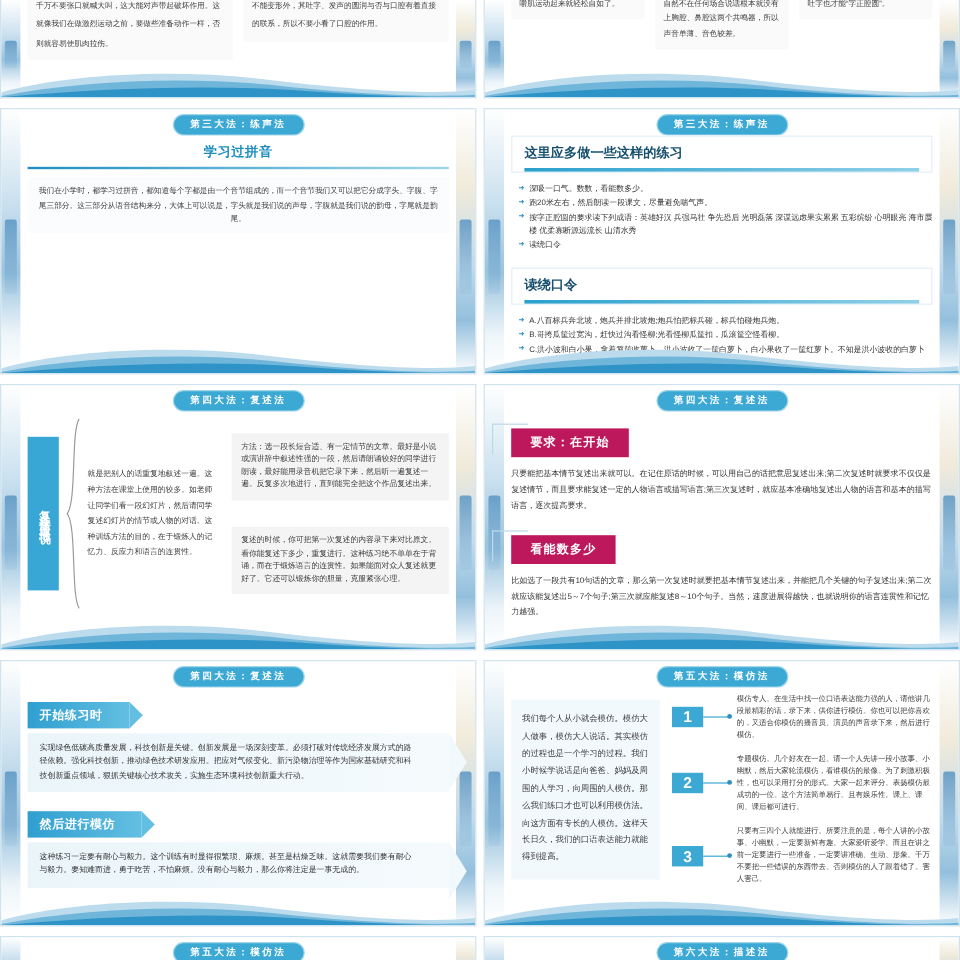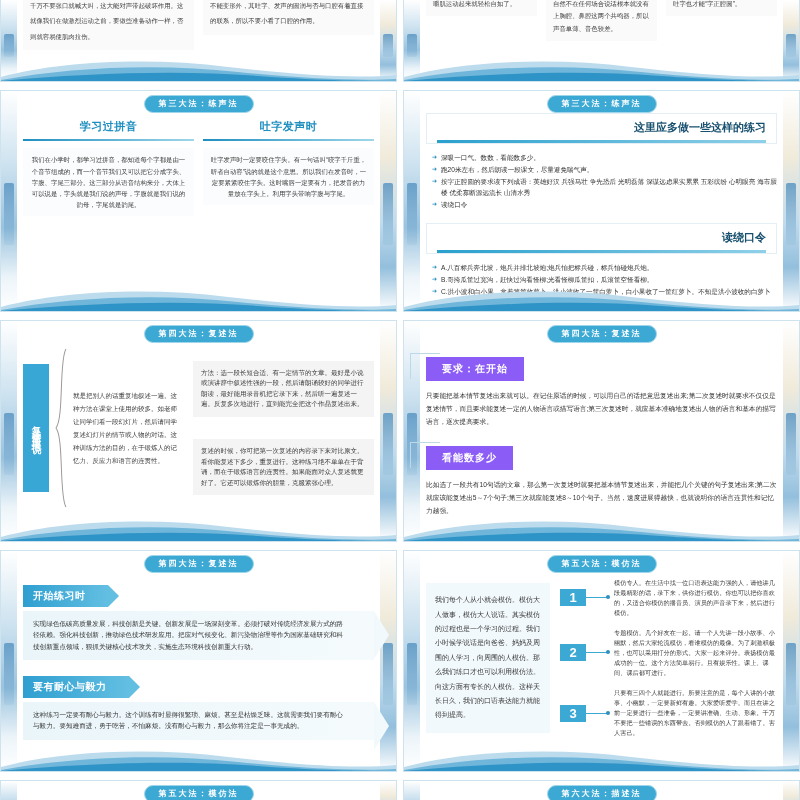--- a/index.html
+++ b/index.html
@@ -67,21 +67,21 @@
   .col3 { flex: 1; display: flex; flex-direction: column; align-items: center; }
   .col3 h3 { font-size: 11px; color: #1f8fc0; font-weight: bold; letter-spacing: .5px; }
   .rule { width: 100%; height: 2.4px; margin: 5px 0 7px;
     background: linear-gradient(90deg, #1f8fc0, #9ed6ea); }
   .col3 p {
     font-size: 6.4px; line-height: 1.75; color: #3c3c3c; text-align: center;
     background: #fafcfd; padding: 6px 7px; width: 100%;
   }
 
   
-  .hbox { background:#ffffff; border:1px solid #e3eef5; text-align:right; padding:6px 10px 0; }
+  .hbox { background:#ffffff; border:1px solid #e3eef5; text-align:left; padding:6px 10px 0; }
   .hbox .t { font-size: 11px; font-weight: bold; color:#17506e; }
   .hbox .u { height: 3px; margin-top:5px;
     background: linear-gradient(90deg,#2aa0cd,#8fd0e8); }
   .bullets { margin: 9px 0 0 6px; }
   .bullets li { list-style: none; font-size: 6.6px; line-height: 1.65; color:#333;
     position: relative; padding-left: 9px; margin-bottom: 1px; }
   .bullets li::before { content:'\279C'; position:absolute; left:0; top:0; color:#2a8fc0; font-size:6px; }
   .spacer-12 { height: 12px; }
 
   
@@ -96,21 +96,21 @@
   .brace svg { position:absolute; inset:0; width:100%; height:100%; }
   .fs1col { font-size: 6.5px; line-height: 2.0; color:#3c3c3c; width: 108px; }
   .fs1right { flex:1; display:flex; flex-direction:column; gap:22px; justify-content:center; padding-left: 6px;}
   .graybox { background:#f4f4f4; padding: 7px 8px; font-size:6.5px; line-height:1.62; color:#3c3c3c; }
 
   
   .fs2 { padding-top: 14px; }
   .tabwrap { position: relative; margin-bottom: 18px; }
   .corner { position:absolute; left:-16px; top:-4px; width: 30px; height: 26px;
     border-left:1px solid #bcd9e8; border-top:1px solid #bcd9e8; }
-  .tab { display:inline-block; background:#8b5cf6; color:#fff; font-size:10px; font-weight:bold;
+  .tab { display:inline-block; background:#be185d; color:#fff; font-size:10px; font-weight:bold;
     padding: 5px 16px; letter-spacing: 1px; }
   .fs2 p { font-size: 6.7px; line-height: 1.95; color:#333; margin-top: 8px; }
 
   
   .arrowsec { position: relative; margin-bottom: 16px; }
   .arrowlabel { position: relative; display:inline-block;
     background: linear-gradient(90deg,#2f9fd0,#63bfe2); color:#fff;
     font-size: 10px; font-weight:bold; padding: 4px 22px 4px 10px; letter-spacing:.5px; }
   .arrowlabel::after { content:''; position:absolute; right:-11px; top:0; width:0; height:0;
     border-top: 11.5px solid transparent; border-bottom: 11.5px solid transparent;
@@ -188,25 +188,20 @@
     <div class="edge-left"></div>
     <div class="edge-right"></div>
     <div class="pill">第三大法：练声法</div>
     <div class="body">
       <div class="cols3">
         <div class="col3">
           <h3>学习过拼音</h3>
           <div class="rule"></div>
           <p>我们在小学时，都学习过拼音，都知道每个字都是由一个音节组成的，而一个音节我们又可以把它分成字头、字腹、字尾三部分。这三部分从语音结构来分，大体上可以说是，字头就是我们说的声母，字腹就是我们说的韵母，字尾就是韵尾。</p>
         </div>
-        <div class="col3">
-          <h3>吐字发声时</h3>
-          <div class="rule"></div>
-          <p>吐字发声时一定要咬住字头。有一句话叫“咬字千斤重，听者自动容”说的就是这个意思。所以我们在发音时，一定要紧紧咬住字头。这时嘴唇一定要有力，把发音的力量放在字头上。利用字头带响字腹与字尾。</p>
-        </div>
       </div>
     </div>
     <div class="waves">
       <svg viewBox="0 0 400 26" preserveAspectRatio="none">
         <path d="M0,22 C60,6 150,2 230,12 C300,20 360,24 400,20 L400,26 L0,26 Z" fill="#bcdcee"></path>
         <path d="M0,25 C70,12 160,8 240,17 C310,24 365,26 400,24 L400,26 L0,26 Z" fill="#6fb6da"></path>
         <path d="M0,26 C90,18 180,15 260,21 C330,26 370,26 400,26 L400,26 L0,26 Z" fill="#2e93c6"></path>
       </svg>
     </div>
   </div>
@@ -296,29 +291,29 @@
         <path d="M0,25 C70,12 160,8 240,17 C310,24 365,26 400,24 L400,26 L0,26 Z" fill="#6fb6da"></path>
         <path d="M0,26 C90,18 180,15 260,21 C330,26 370,26 400,26 L400,26 L0,26 Z" fill="#2e93c6"></path>
       </svg>
     </div>
   </div>
 
   <div class="slide">
     <div class="edge-left"></div>
     <div class="edge-right"></div>
     <div class="pill">第四大法：复述法</div>
-    <div class="body" style="top:34px;">
+    <div class="body" style="top:34px;font-family:Liberation Mono, monospace;">
       <div class="arrowsec">
         <div class="arrowlabel">开始练习时</div>
         <div class="arrowbody">
           <p>实现绿色低碳高质量发展，科技创新是关键。创新发展是一场深刻变革。必须打破对传统经济发展方式的路径依赖。强化科技创新，推动绿色技术研发应用。把应对气候变化、新污染物治理等作为国家基础研究和科技创新重点领域，狠抓关键核心技术攻关，实施生态环境科技创新重大行动。</p>
         </div>
       </div>
       <div class="arrowsec">
-        <div class="arrowlabel">要有耐心与毅力</div>
+        <div class="arrowlabel">然后进行模仿</div>
         <div class="arrowbody">
           <p>这种练习一定要有耐心与毅力。这个训练有时显得很繁琐、麻烦。甚至是枯燥乏味。这就需要我们要有耐心与毅力。要知难而进，勇于吃苦，不怕麻烦。没有耐心与毅力，那么你将注定是一事无成的。</p>
         </div>
       </div>
     </div>
     <div class="waves">
       <svg viewBox="0 0 400 26" preserveAspectRatio="none">
         <path d="M0,22 C60,6 150,2 230,12 C300,20 360,24 400,20 L400,26 L0,26 Z" fill="#bcdcee"></path>
         <path d="M0,25 C70,12 160,8 240,17 C310,24 365,26 400,24 L400,26 L0,26 Z" fill="#6fb6da"></path>
         <path d="M0,26 C90,18 180,15 260,21 C330,26 370,26 400,26 L400,26 L0,26 Z" fill="#2e93c6"></path>

